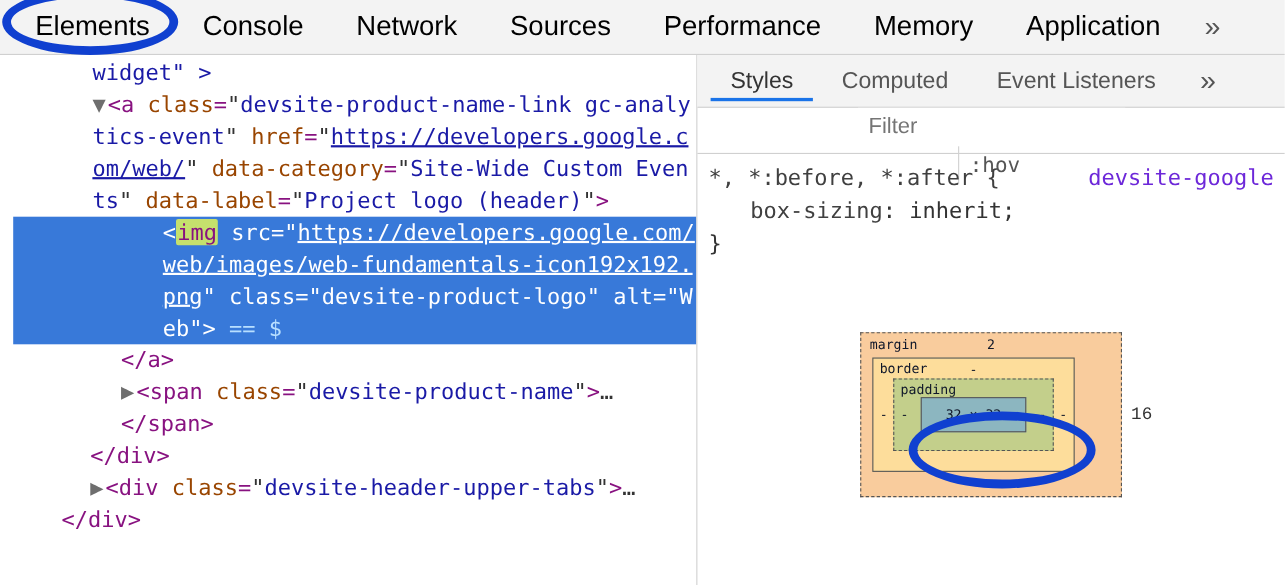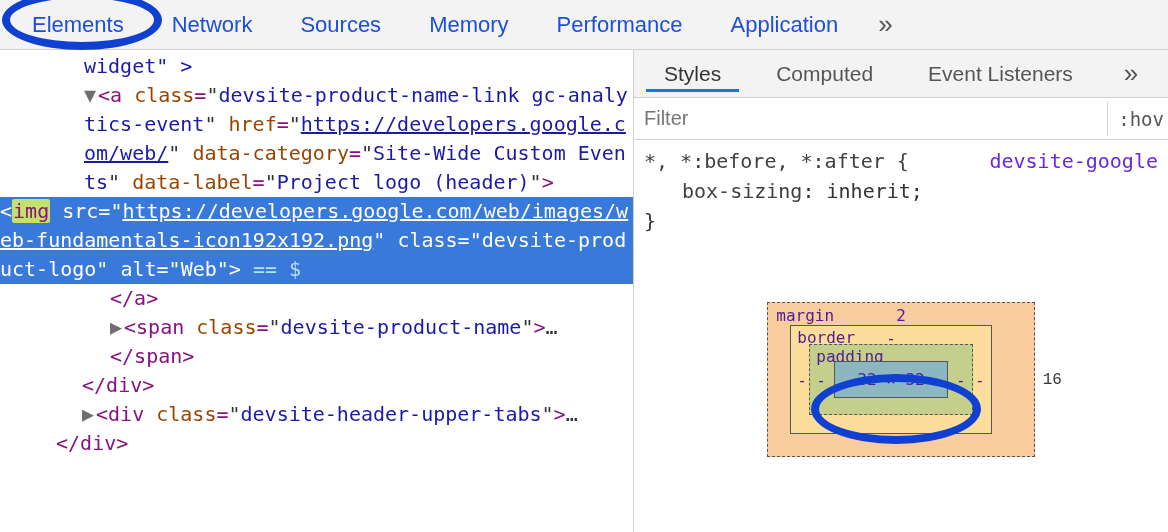--- a/index.html
+++ b/index.html
@@ -19,23 +19,23 @@
     height: 50px;
     border-bottom: 1px solid #d0d0d0;
     background: #f3f3f3;
     padding-left: 8px;
     gap: 0;
     position: relative;
     z-index: 1;
   }
   .tab {
     padding: 8px 24px;
-    color: #1d4ed8;
+    color: #000000;
     cursor: pointer;
-    font-size: 22px;
+    font-size: 25px;
     background: transparent;
   }
   .tabs-more { padding:8px 16px; font-size:26px; color:#555; cursor: pointer; }
 
   .main {
     display: flex;
     height: calc(100% - 50px);
   }
   .pane-left {
     width: 634px;
@@ -46,21 +46,21 @@
     border-right: 1px solid #d0d0d0;
     padding-top: 2px;
   }
   .dom-line {
     white-space: pre;
     padding-left: 0;
   }
   .indent1 { padding-left: 82px; }
   .indent2 { padding-left: 110px; }
   .wrap { padding-left: 84px; white-space: pre-wrap; word-break: break-all; }
-  .wrap-sel { white-space: pre-wrap; word-break: break-all; }
+  .wrap-sel { padding-left: 136px; white-space: pre-wrap; word-break: break-all; margin-left: 12px; }
 
   .tag { color: #881280; }
   .attr-name { color: #994500; }
   .attr-val { color: #1a1aa6; }
   .attr-link { color: #1a1aa6; text-decoration: underline; }
   .punct { color: #881280; }
   .arrow { color: #6e6e6e; display:inline-block; width:14px; }
   .sel-suffix { color: #b8dfff; }
   .hl-tag { background:#c5e06d; border-radius:2px; padding:0 1px; color:#881280; }
 
@@ -75,41 +75,42 @@
     flex: 1;
     display: flex;
     flex-direction: column;
   }
   .styles-tabs {
     display:flex;
     align-items:center;
     height: 48px;
     border-bottom: 1px solid #d0d0d0;
     padding-left: 12px;
-    gap: 19px;
+    gap: 8px;
     background:#f3f3f3;
   }
   .styles-tab {
     padding: 6px 18px;
     color:#555;
     font-size: 21px;
     cursor:pointer;
   }
   .styles-tab.active {
     color:#333;
     border-bottom: 3px solid #1a73e8;
     padding-bottom: 3px;
   }
   .styles-more { font-size:26px; color:#555; padding:4px 14px; cursor:pointer; }
 
   .filter-row {
     display:flex;
     align-items:center;
     border-bottom: 1px solid #d0d0d0;
     height: 42px;
+    flex-direction: column;
   }
   .filter-input {
     flex:1;
     border:none;
     outline:none;
     font-size: 20px;
     padding: 6px 10px;
     color:#999;
     font-family: inherit;
   }
@@ -138,25 +139,25 @@
     justify-content:center;
     margin-top: 60px;
     position: relative;
   }
   .bm-outer {
     position: relative;
   }
   .bm-margin {
     background:#f9cc9d;
     border:1px dashed #555;
-    padding: 22px 42px 22px 22px;
-    position:relative;
-    font-family: Menlo, Consolas, monospace;
-    font-size: 16px;
-    color:#4c1d95;
+    padding: 22px 42px 22px 10px;
+    position:relative;
+    font-family: Menlo, Consolas, monospace;
+    font-size: 12px;
+    color:#0f172a;
   }
   .bm-label { position:absolute; }
   .bm-margin > .bm-label { top:3px; left:8px; }
   .bm-border {
     background:#fddd9b;
     border:1px solid #555;
     padding:18px;
     position:relative;
   }
   .bm-border > .bm-label { top:2px; left:6px; }
@@ -186,24 +187,25 @@
     background: transparent;
     pointer-events: none;
     z-index: 50;
   }
 </style>
 </head>
 <body>
 
 <div class="tabs-row">
   <div class="tab">Elements</div>
+  <div class="tab">Console</div>
   <div class="tab">Network</div>
   <div class="tab">Sources</div>
+  <div class="tab">Performance</div>
   <div class="tab">Memory</div>
-  <div class="tab">Performance</div>
   <div class="tab">Application</div>
   <div class="tabs-more">»</div>
 </div>
 
 <div class="annotation-circle" style="top:-10px; left:2px; width:160px; height:60px;"></div>
 
 <div class="main">
 
   <div class="pane-left">
     <div class="wrap"><span class="attr-val">widget" &gt;</span></div>

